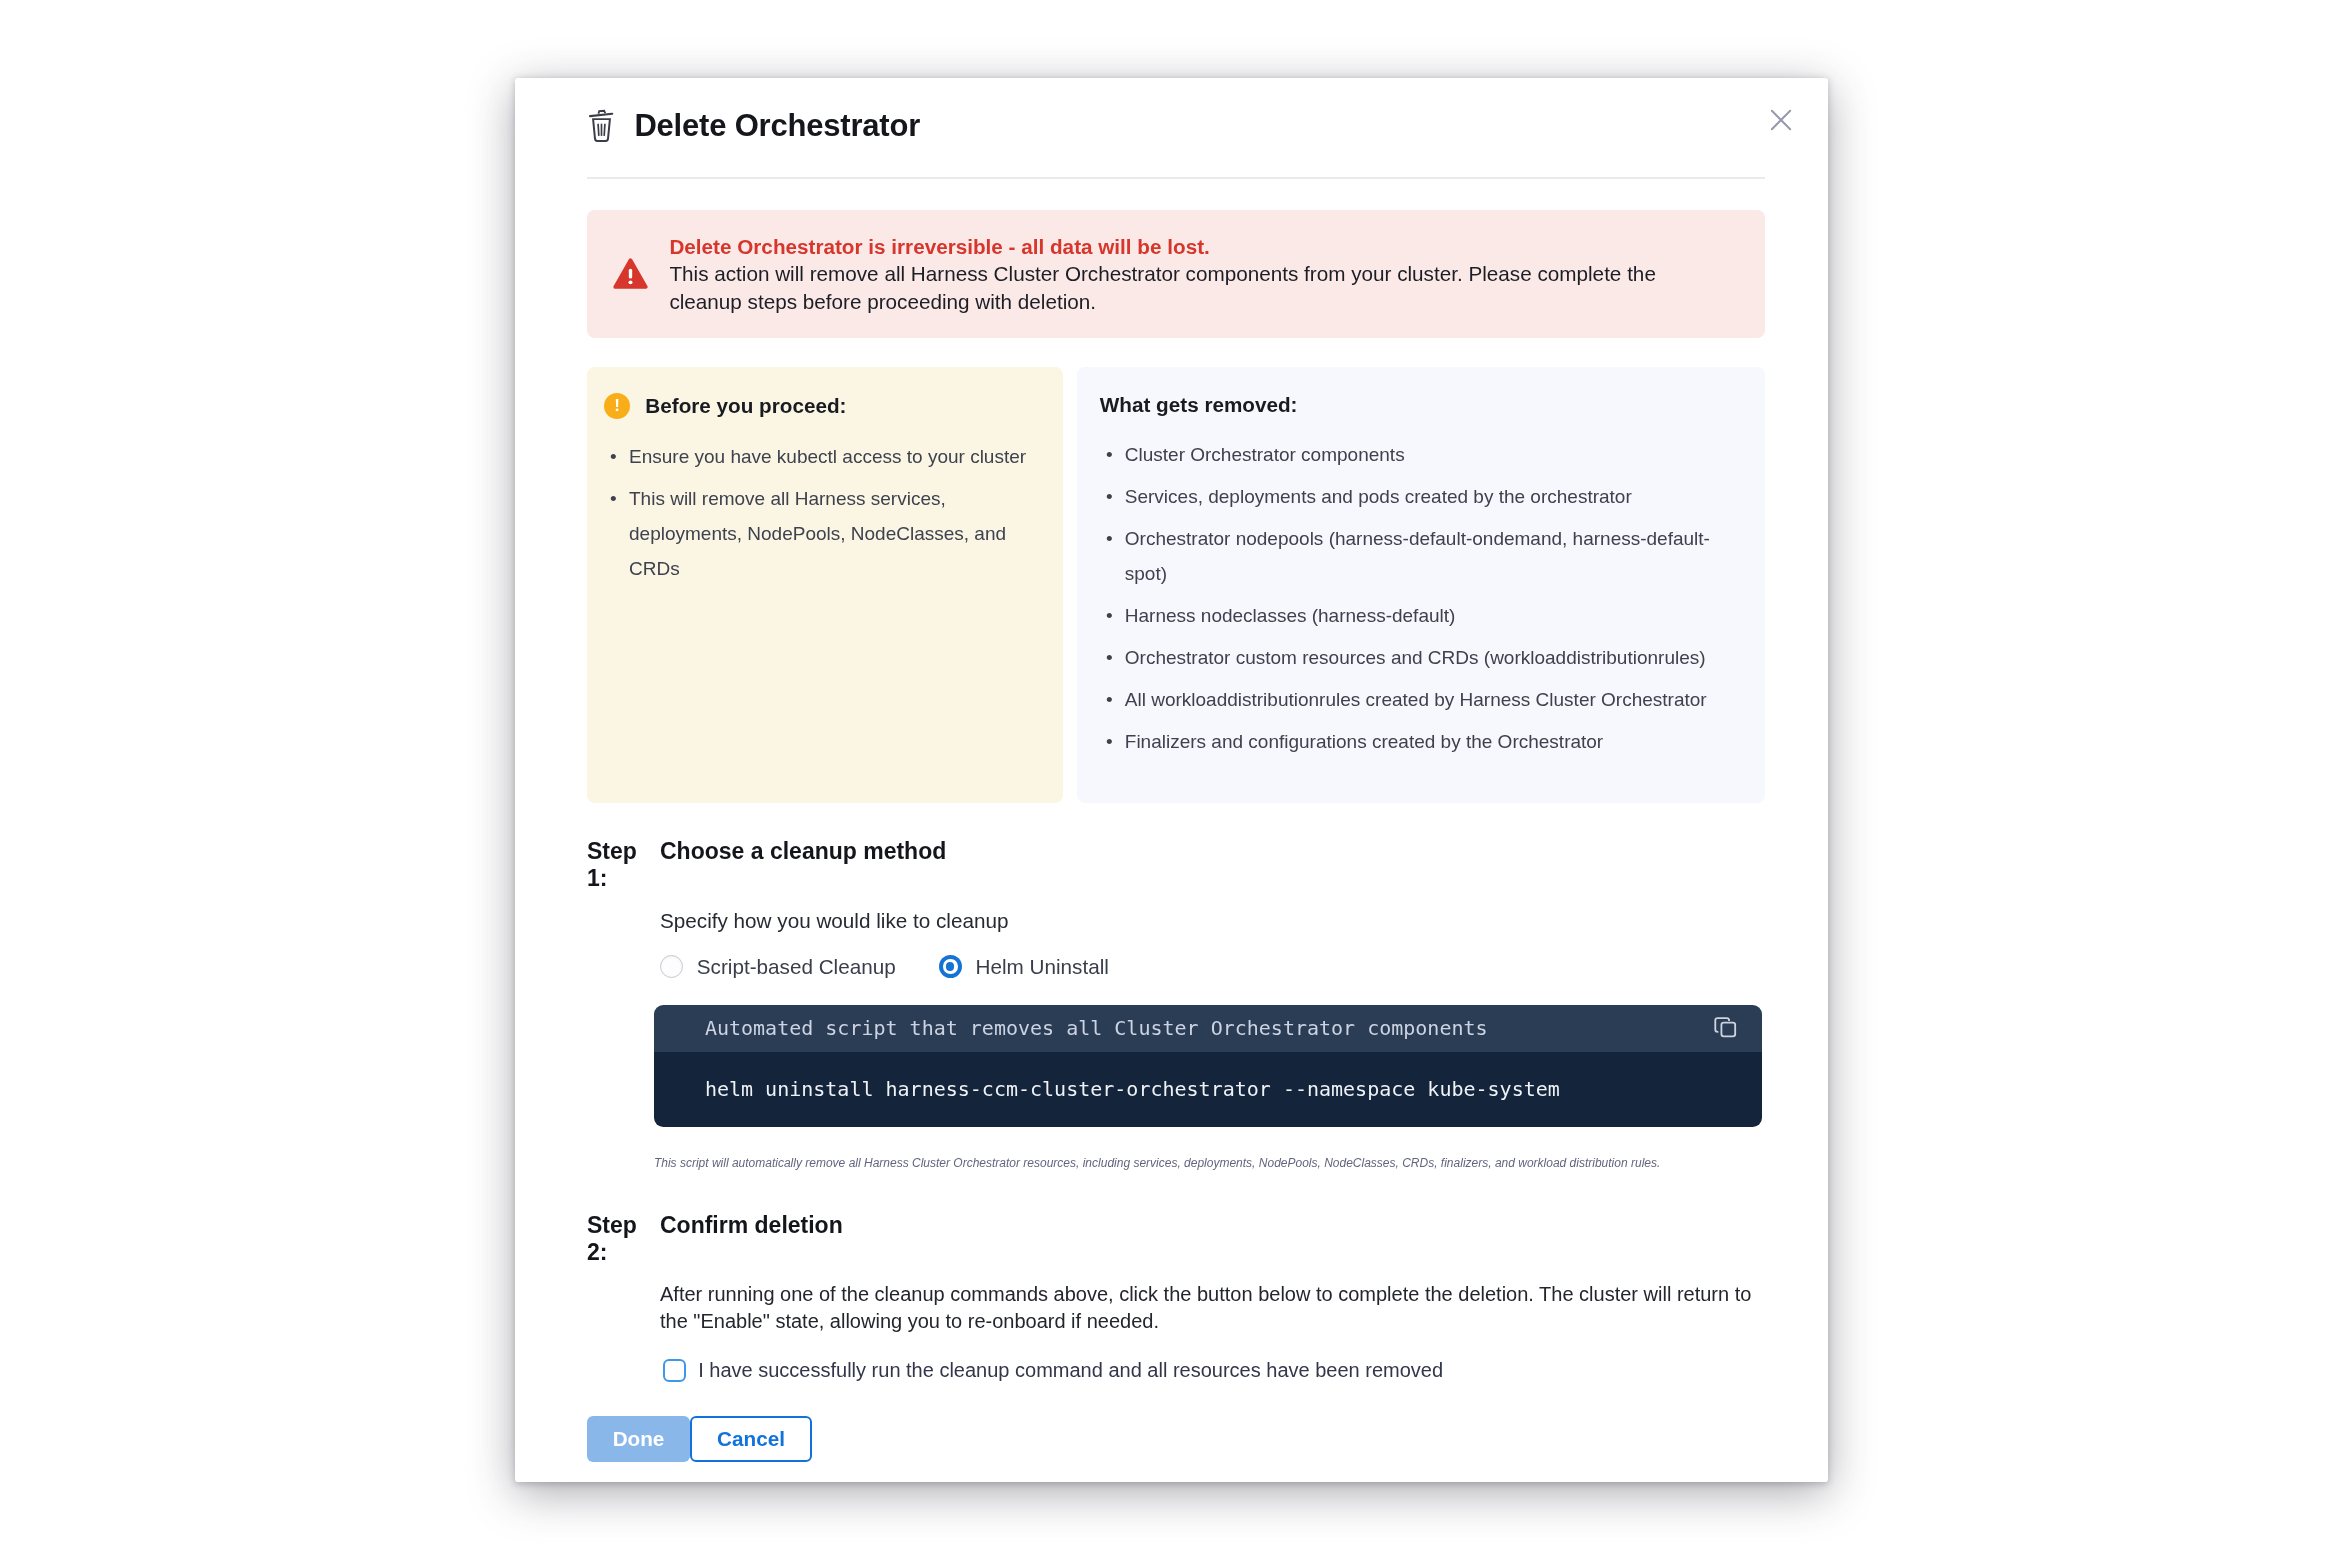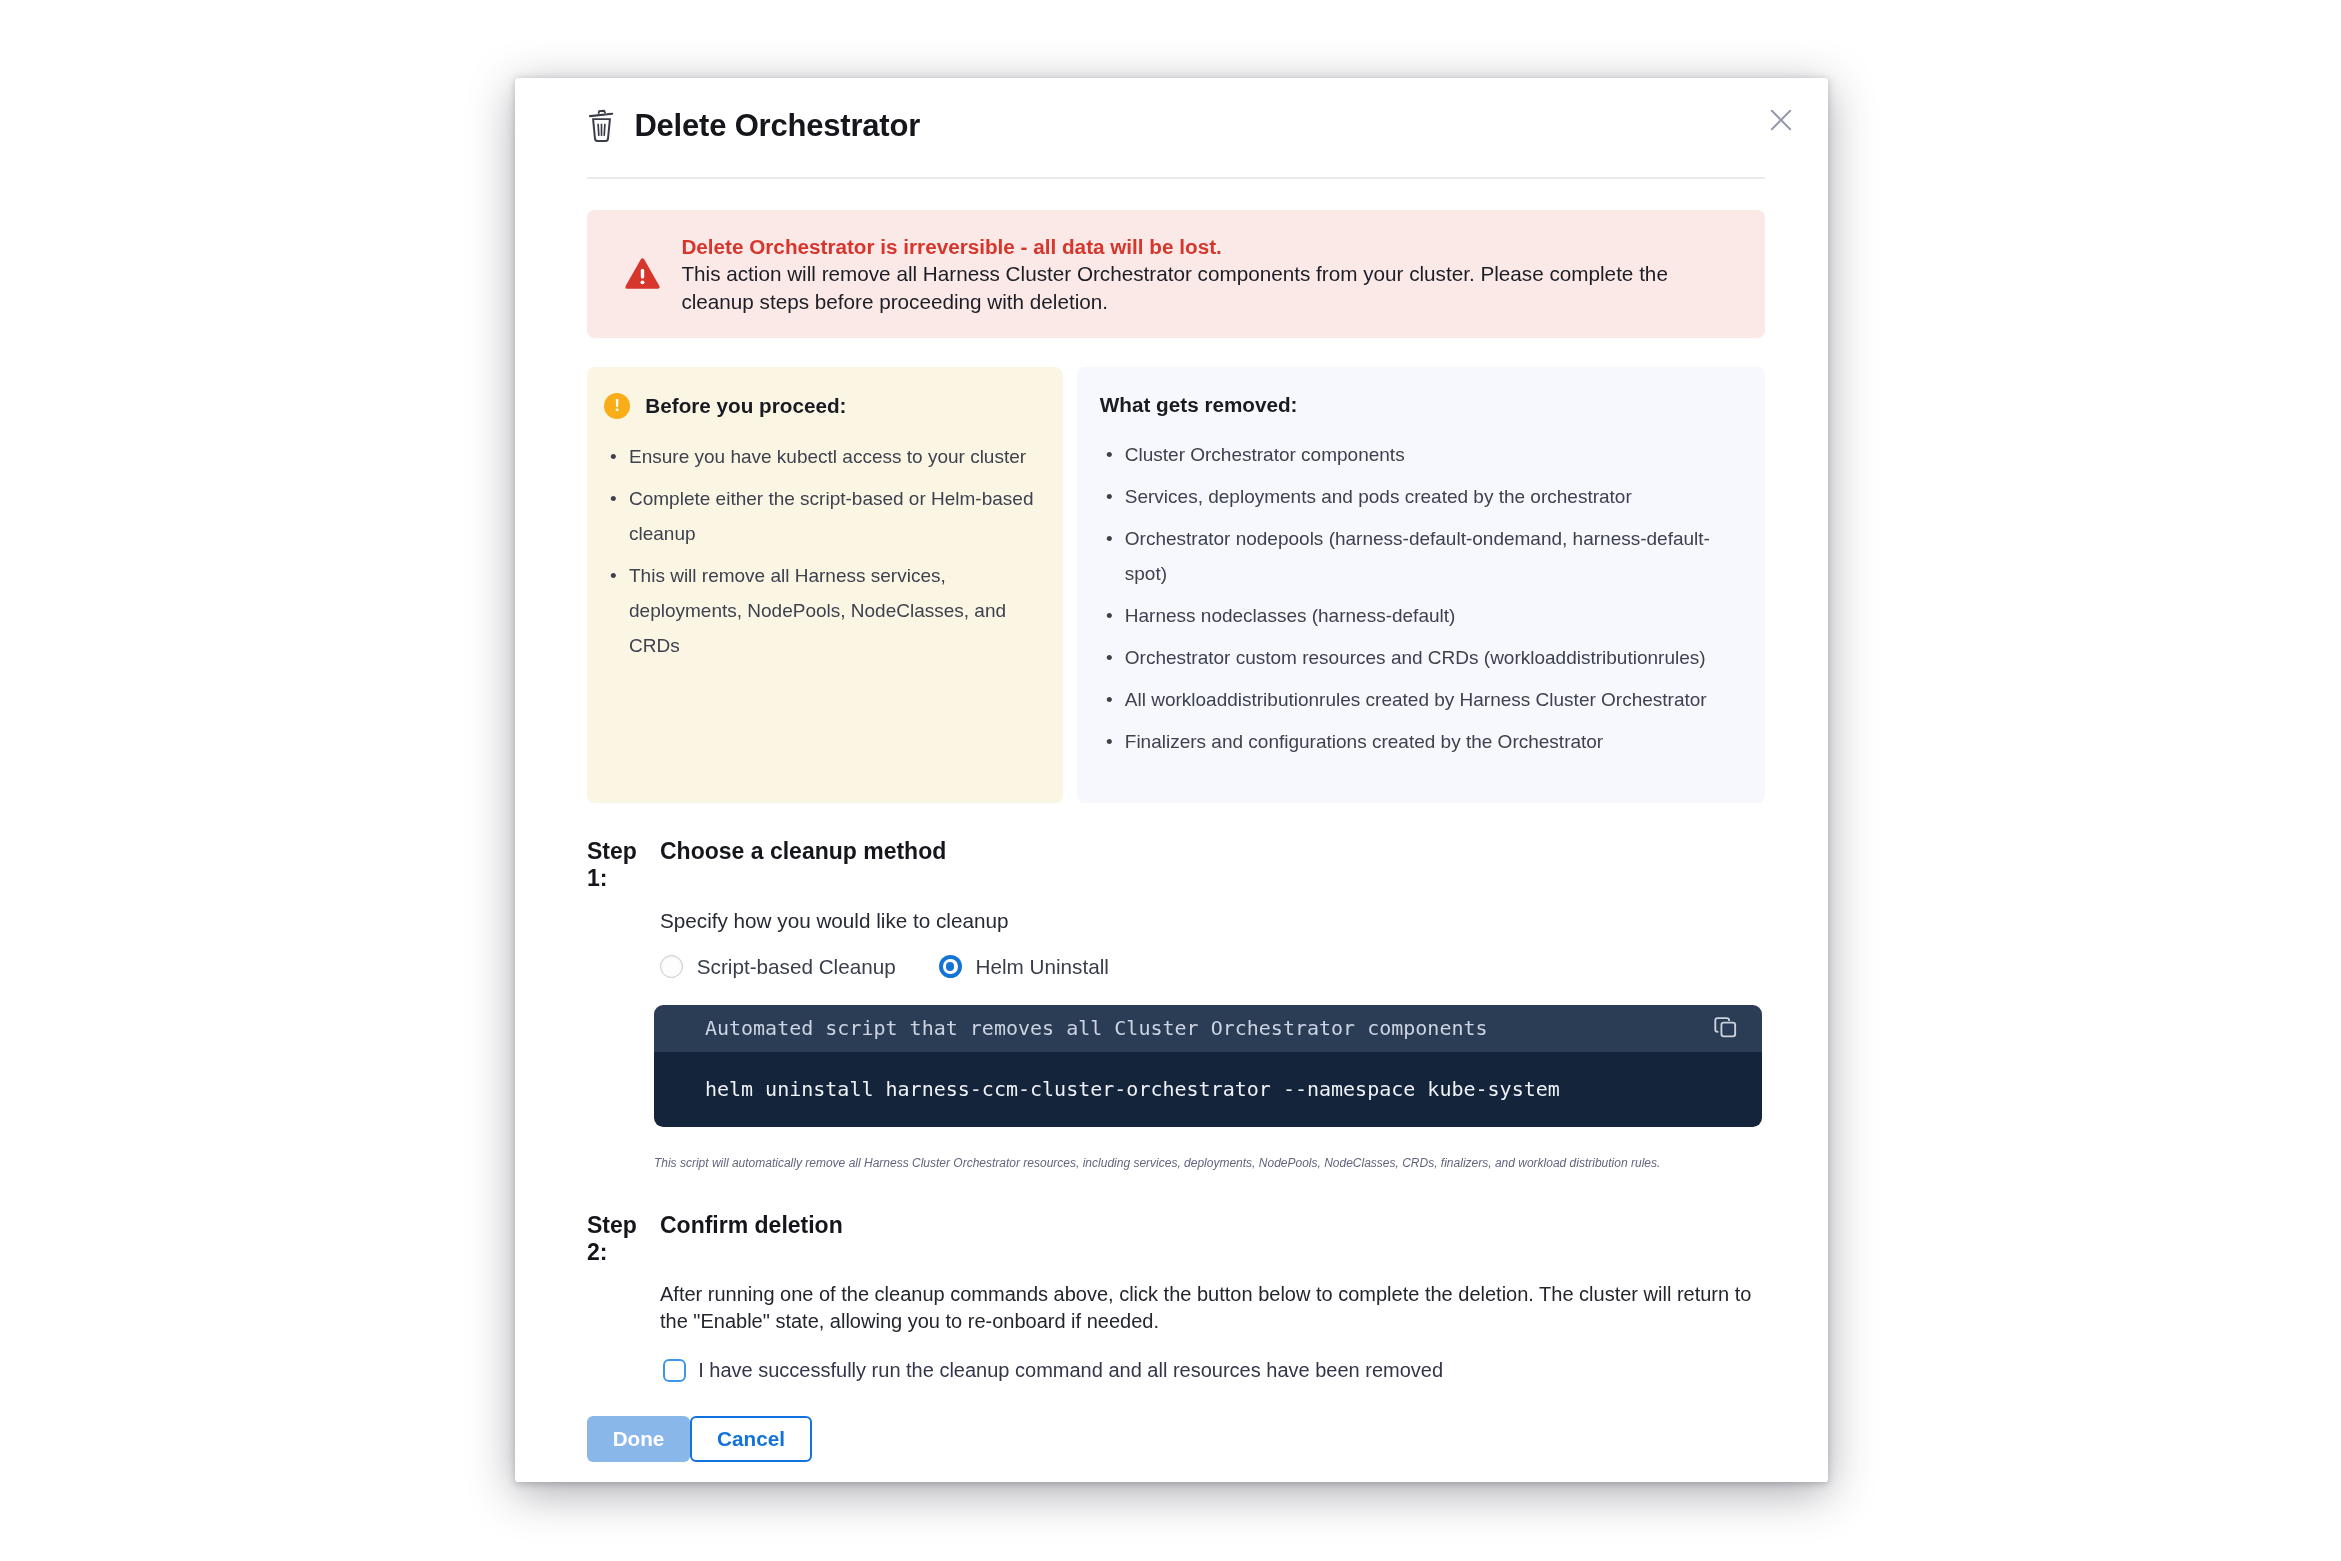--- a/index.html
+++ b/index.html
@@ -15,21 +15,21 @@
     padding:29px 63px 0 72px;
   }
   
   .close-btn { position:absolute; top:26px; right:29px; width:31px; height:31px; background:none; border:none; cursor:pointer; }
   
   .hdr { display:flex; align-items:center; gap:18.4px; height:38px; }
   .title { font-size:31px; font-weight:bold; color:#16171d; letter-spacing:-0.2px; }
   .divider { margin-top:32px; height:1.5px; background:#e9e9ee; }
   
   .banner { margin-top:31px; min-height:127px; background:#fbe9e8; border-radius:7.7px;
-    display:flex; align-items:center; gap:21.4px; padding:23px 31px 23px 38px; }
+    display:flex; align-items:center; gap:21.4px; padding:23px 31px 23px 26px; }
   .banner-text { font-size:20.7px; line-height:27.6px; color:#1c1e26; }
   .banner-text .red { color:#d6362b; font-weight:bold; }
   
   .panels { margin-top:29px; display:flex; gap:13.8px; height:436px; }
   .panel { border-radius:7.7px; padding:26px 20px 0 17px; overflow:hidden; }
   .panel.cream { width:476px; background:#fbf6e4; }
   .panel.grey  { flex:1; background:#f7f8fd; padding-left:23px; }
   .panel-hd { display:flex; align-items:center; gap:15.3px; }
   .badge-circle { width:26px; height:26px; border-radius:50%; background:#f9ae19; color:#fff;
     font-weight:bold; font-size:17px; display:flex; align-items:center; justify-content:center; flex:none; }
@@ -116,21 +116,20 @@
 
     <div class="panels">
 
       <div class="panel cream">
         <div class="panel-hd">
           <span class="badge-circle">!</span>
           <span class="panel-title">Before you proceed:</span>
         </div>
         <ul>
           <li>Ensure you have kubectl access to your cluster</li>
-          <li>Complete either the script-based or Helm-based cleanup</li>
           <li>This will remove all Harness services, deployments, NodePools, NodeClasses, and CRDs</li>
         </ul>
       </div>
 
       <div class="panel grey">
         <div class="panel-hd">
           <span class="panel-title">What gets removed:</span>
         </div>
         <ul>
           <li>Cluster Orchestrator components</li>

